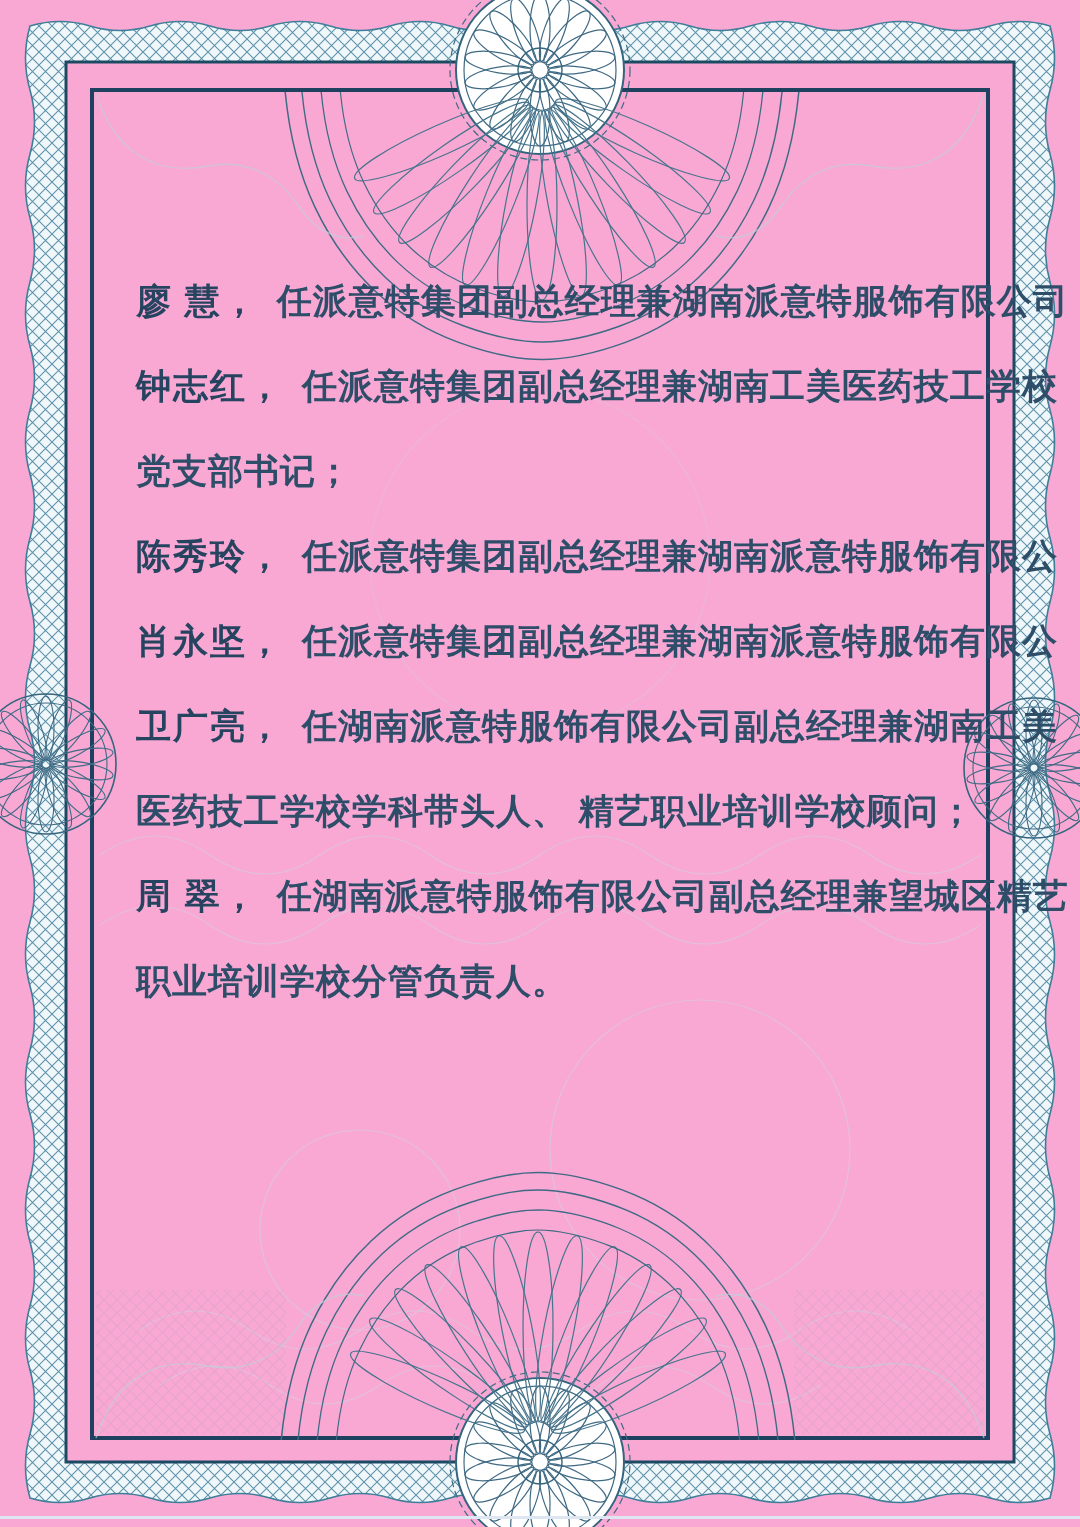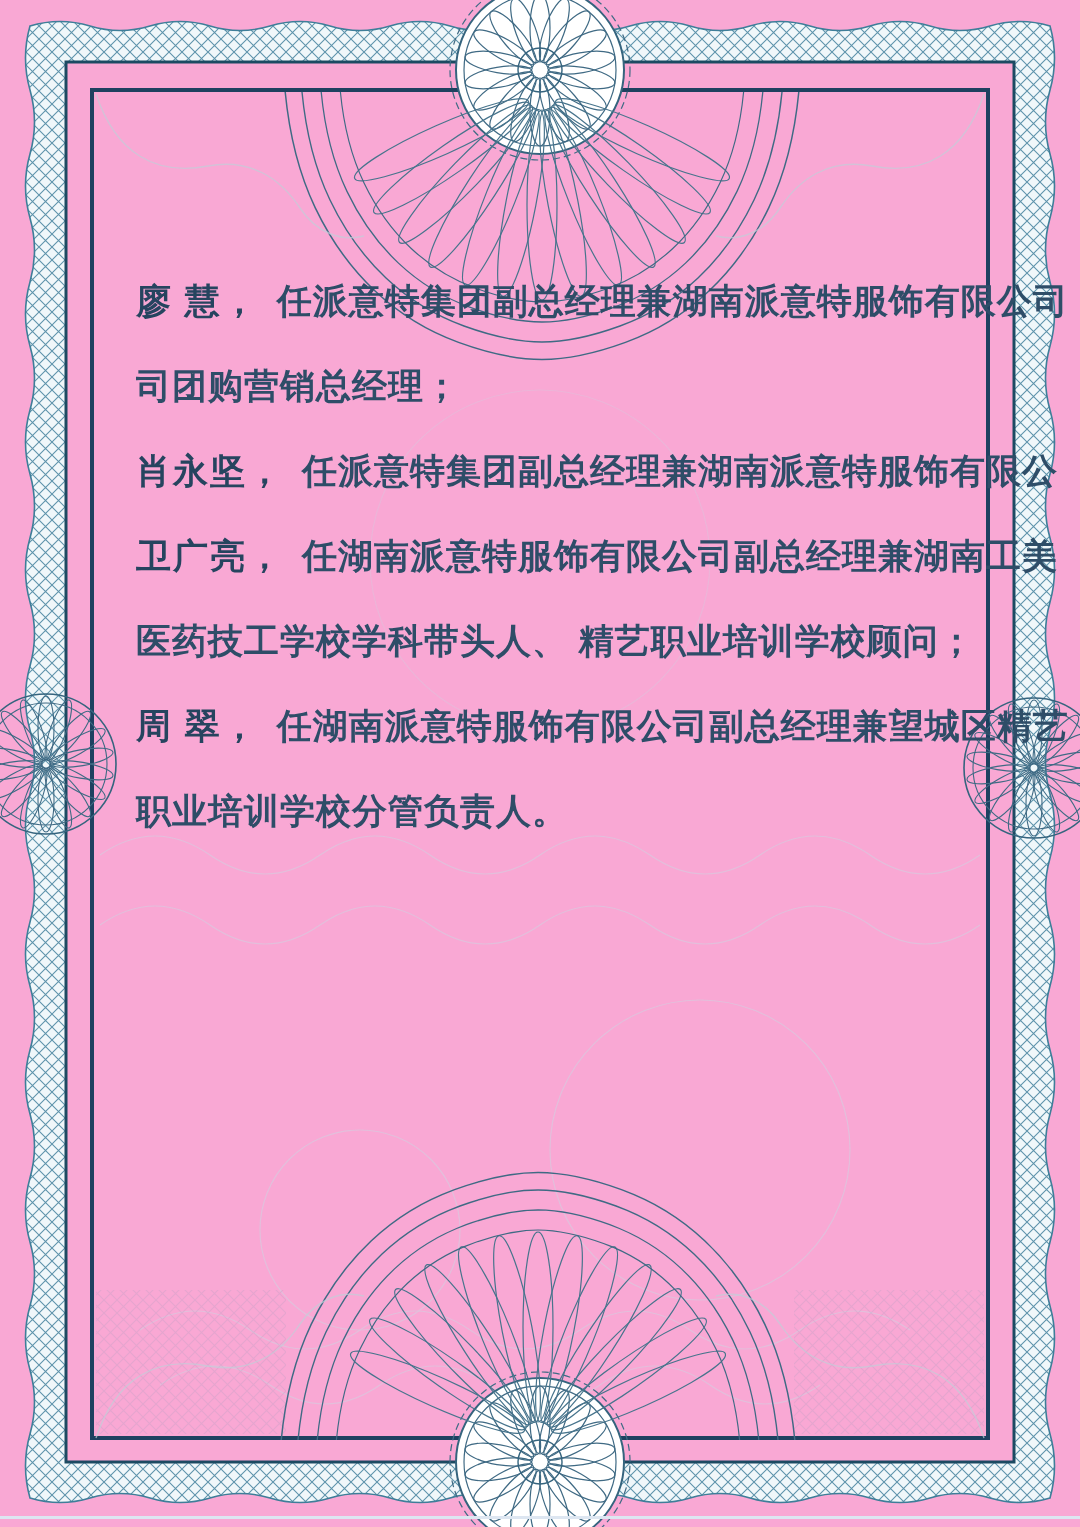--- a/index.html
+++ b/index.html
@@ -144,21 +144,23 @@
           <use href="#sp" transform="rotate(340 46 764)"></use>
       </g>
     </g>
     <use href="#halfdec" transform="rotate(180 540 766)"></use>
 
     <rect x="0" y="1516" width="1080" height="3" fill="#dde6f1"></rect>
   </svg>
 
   <div class="textblock">
       <div class="line"><span class="pname">廖 慧，</span><span>任派意特集团副总经理兼湖南派意特服饰有限公司</span></div>
-      <div class="line"><span>司团购营销总经理；</span></div>
+      <div class="line"><span class="pname">钟志红，</span><span>任派意特集团副总经理兼湖南工美医药技工学校</span></div>
+      <div class="line"><span>党支部书记；</span></div>
+      <div class="line"><span class="pname">陈秀玲，</span><span>任派意特集团副总经理兼湖南派意特服饰有限公</span></div>
       <div class="line"><span class="pname">肖永坚，</span><span>任派意特集团副总经理兼湖南派意特服饰有限公</span></div>
       <div class="line"><span class="pname">卫广亮，</span><span>任湖南派意特服饰有限公司副总经理兼湖南工美</span></div>
       <div class="line"><span>医药技工学校学科带头人、 精艺职业培训学校顾问；</span></div>
       <div class="line"><span class="pname">周 翠，</span><span>任湖南派意特服饰有限公司副总经理兼望城区精艺</span></div>
       <div class="line"><span>职业培训学校分管负责人。</span></div>
     </div>
 
 </div>
 
 </body></html>

